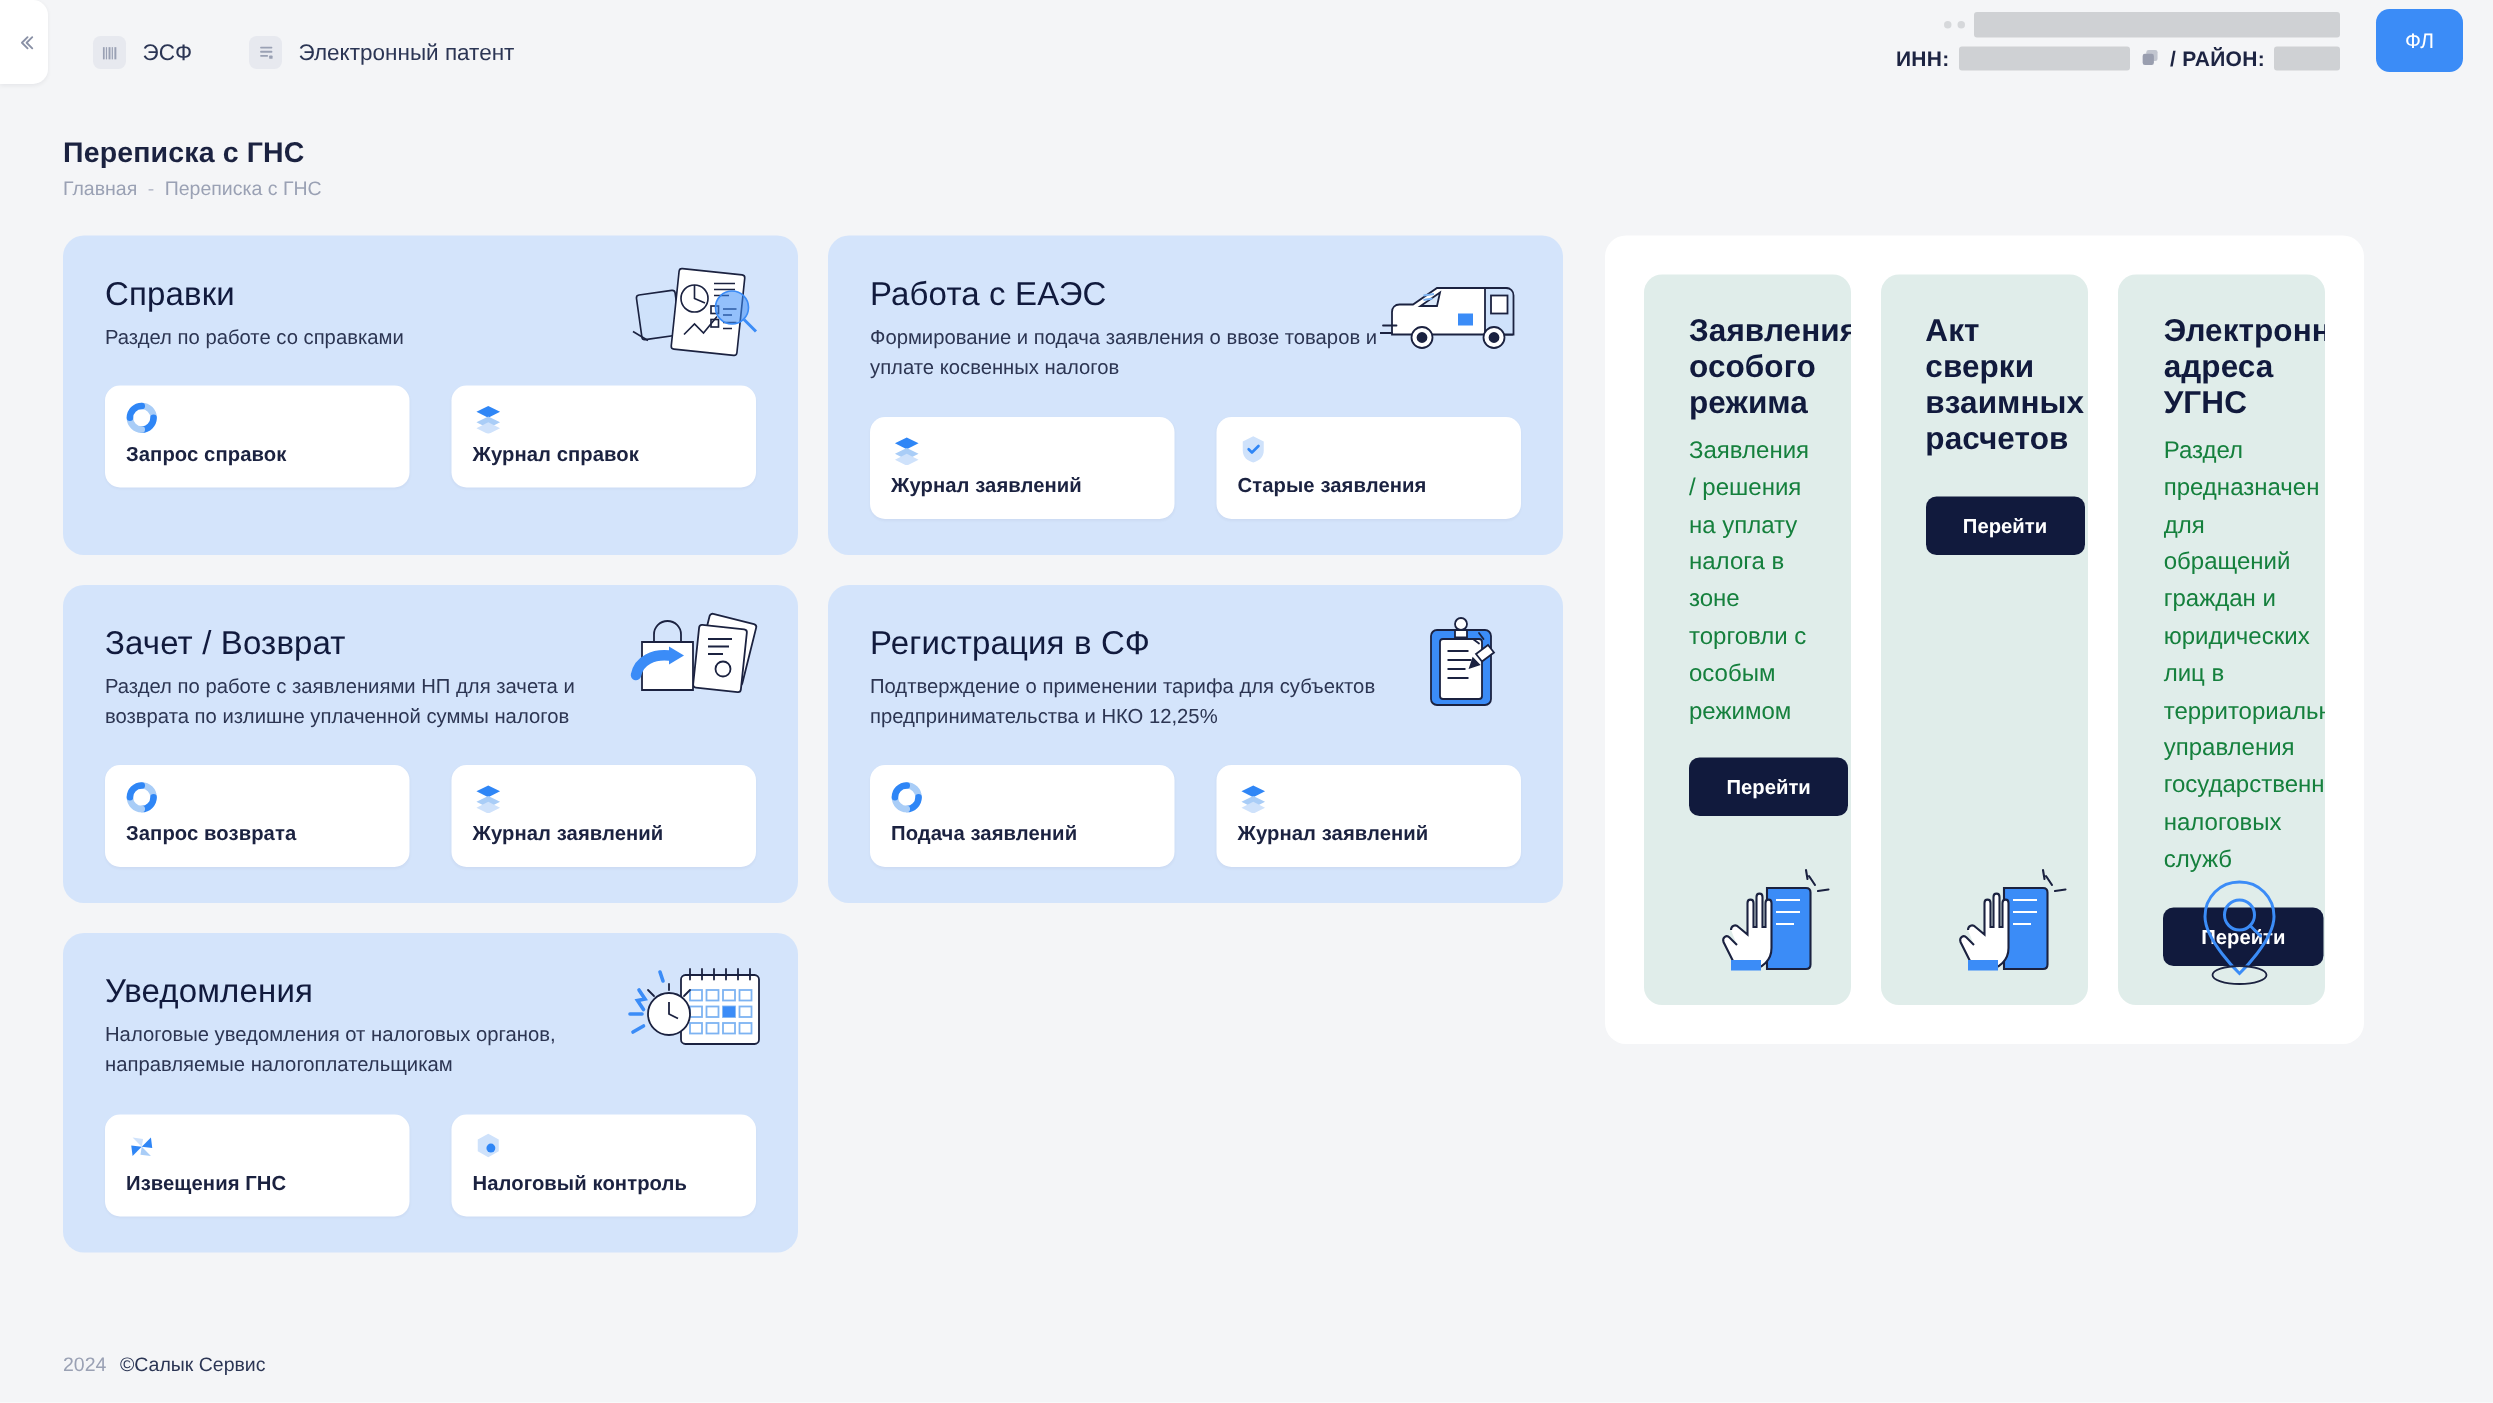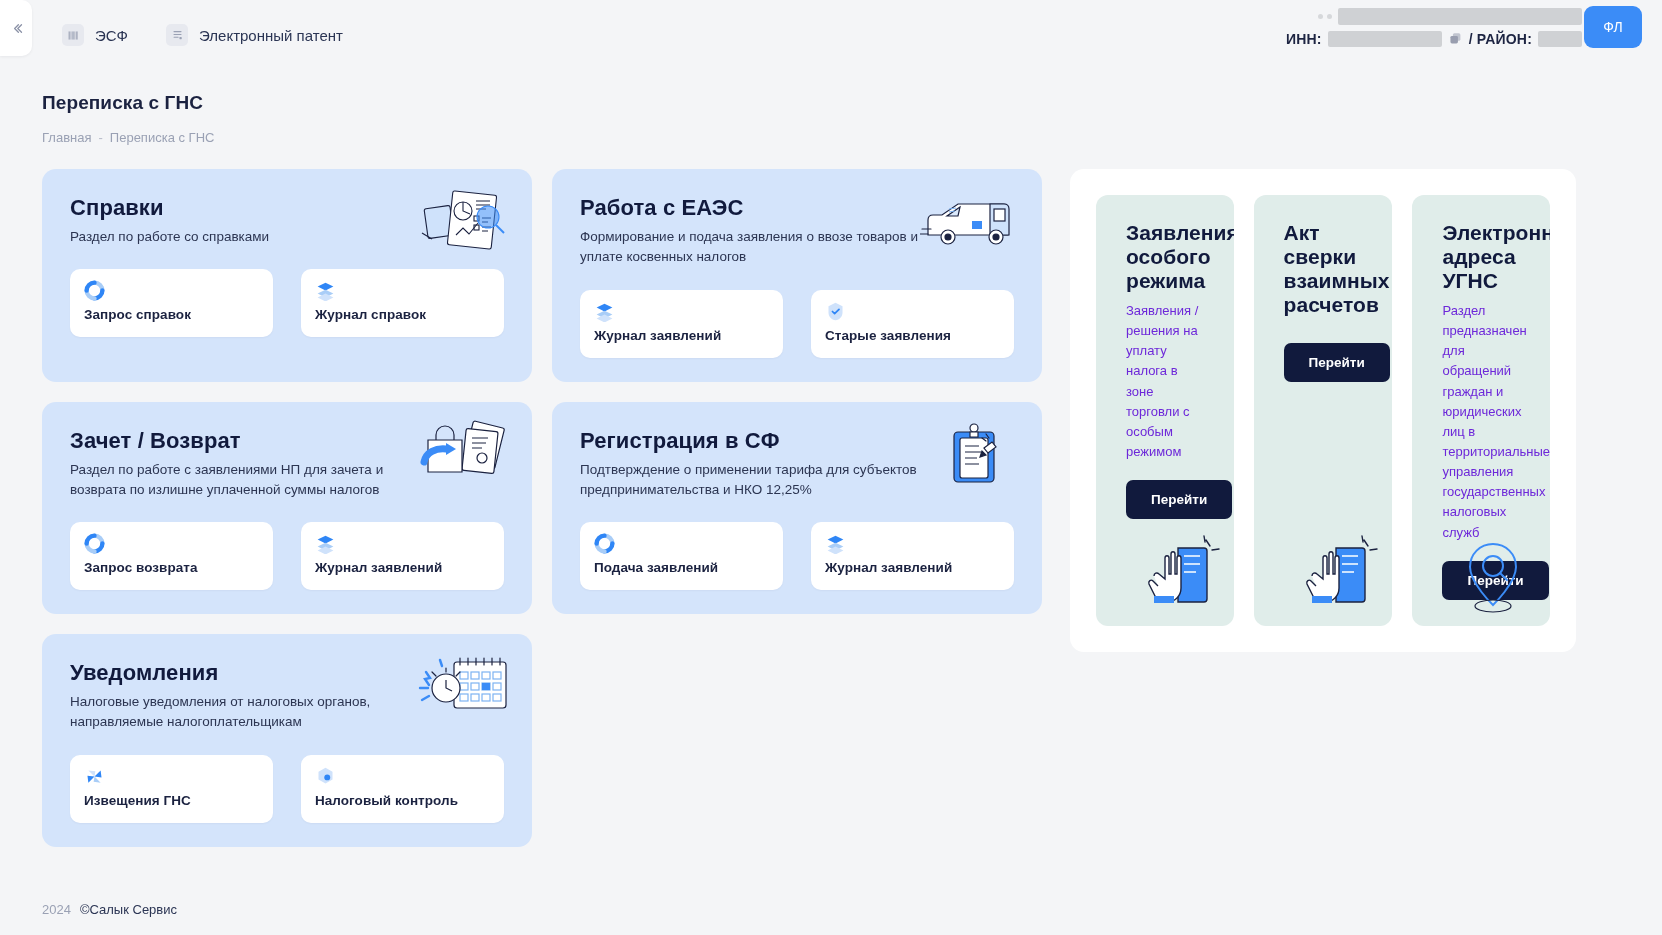--- a/index.html
+++ b/index.html
@@ -59,21 +59,21 @@
     display:flex; align-items:center; justify-content:center;
     flex: 0 0 22px;
   }
 
   
   .user-block {
     position: absolute;
     right: 20px; top: 6px;
     display: flex;
     align-items: center;
-    gap: 2px;
+    gap: 24px;
   }
   .user-lines {
     display: flex; flex-direction: column;
     align-items: flex-end;
     gap: 6px;
   }
   .blur-bar {
     background: #cfd1d4;
     border-radius: 2px;
     display:inline-block;
@@ -108,21 +108,21 @@
     background: #f4f5f7;
     padding: 22px 28px 0 42px;
     position: relative;
     overflow: hidden;
   }
   .page-title {
     font-size: 19px; font-weight: 700; color: #1b2240;
     letter-spacing: .1px;
   }
   .breadcrumb {
-    margin-top: 16px;
+    margin-top: 4px;
     font-size: 13px; color: #9aa1b4;
     display: flex; gap: 7px; align-items: center;
   }
   .breadcrumb .crumb { cursor: pointer; }
   .breadcrumb .sep { color:#b6bbc9; }
 
   .content {
     margin-top: 24px;
     display: flex;
     align-items: flex-start;
@@ -136,21 +136,21 @@
   .bluecard {
     background: #d4e4fb;
     border-radius: 14px;
     padding: 26px 28px 24px 28px;
     position: relative;
     overflow: hidden;
     flex: 1 1 0;
   }
   .bluecard.wide { flex: 0 0 490px; }
   .bc-title {
-    font-size: 22px; font-weight: 700; color: #111a3d;
+    font-size: 22px; font-weight: 400; color: #111a3d;
     letter-spacing: .1px;
     margin-bottom: 6px;
   }
   .bc-sub {
     font-size: 13.5px; color: #2c3552; line-height: 1.5;
     max-width: 340px;
     min-height: 20px;
   }
   .bc-illu {
     position: absolute;
@@ -191,21 +191,21 @@
     padding: 26px 28px 26px 30px;
     position: relative;
     overflow: hidden;
   }
   .mc-title {
     font-size: 21px; font-weight: 700; color: #111a3d;
     letter-spacing: .05px;
     margin-bottom: 8px;
   }
   .mc-sub {
-    font-size: 13px; color: #6d28d9; line-height: 1.55;
+    font-size: 16px; color: #15803d; line-height: 1.55;
     max-width: 322px;
   }
   .mc-btn {
     margin-top: 18px;
     display: inline-block;
     background: #111a3d;
     color: #ffffff;
     font-size: 13.5px; font-weight: 700;
     border: none;
     border-radius: 7px;

